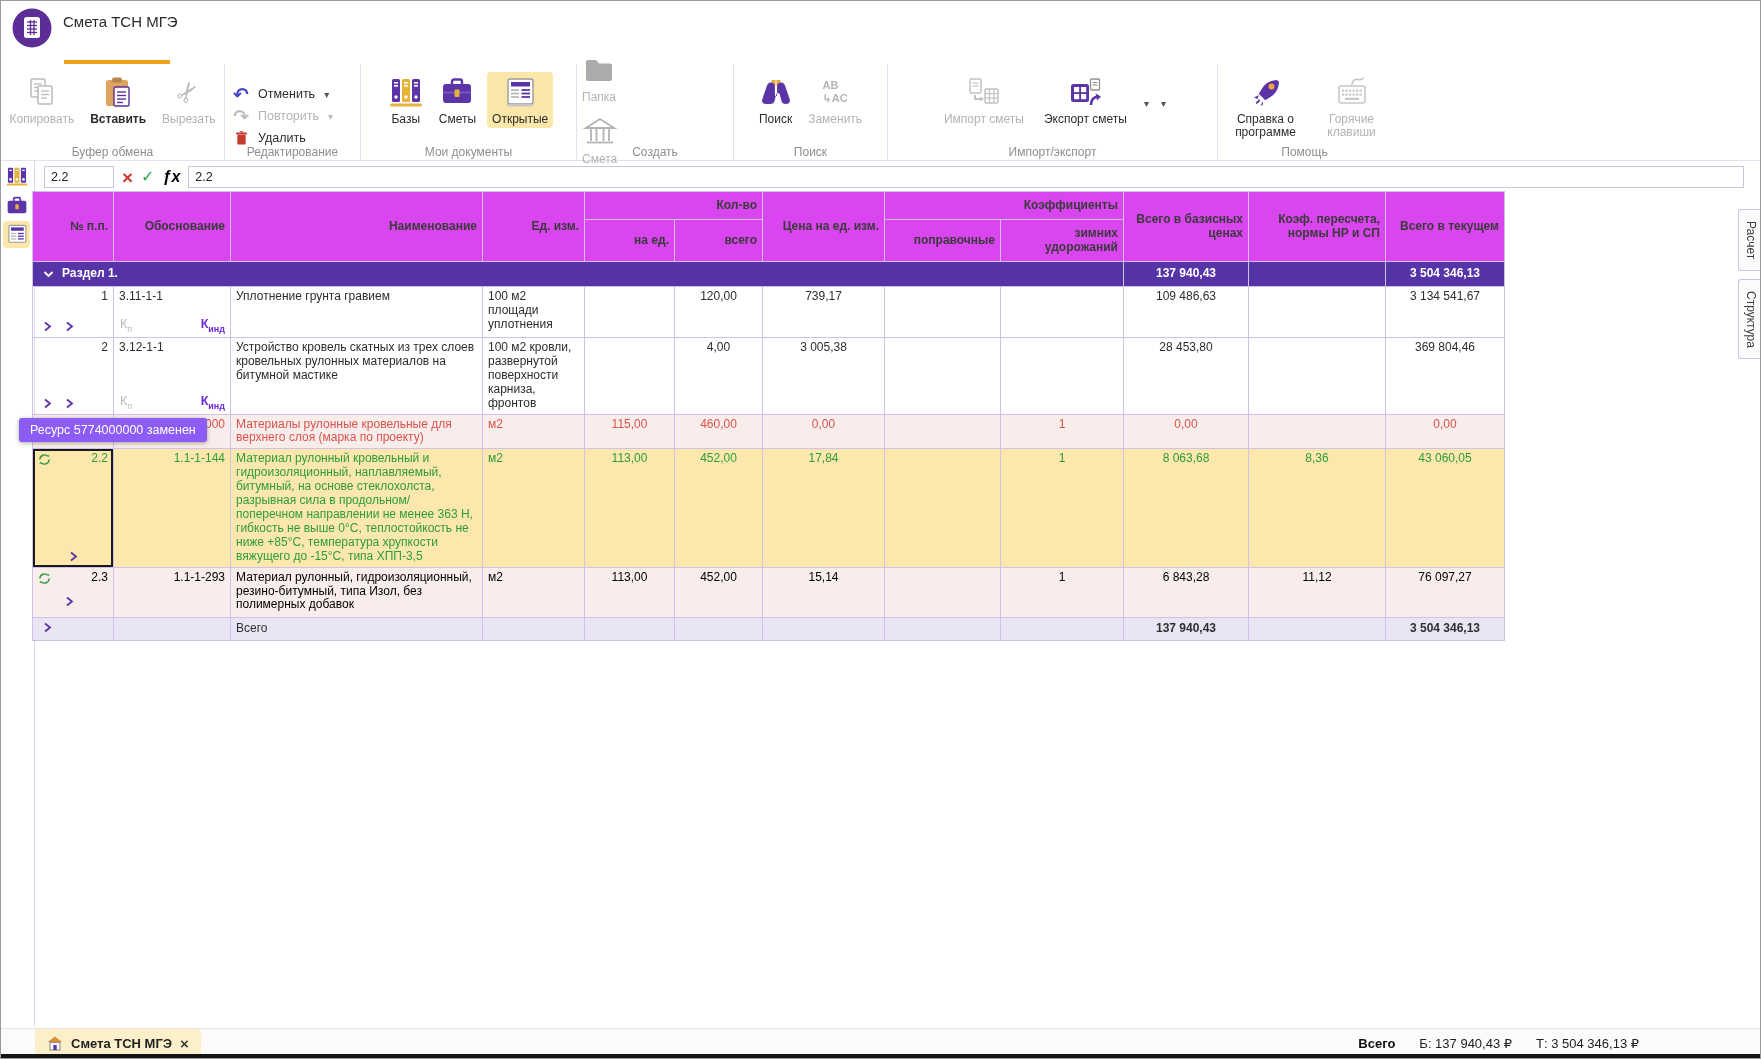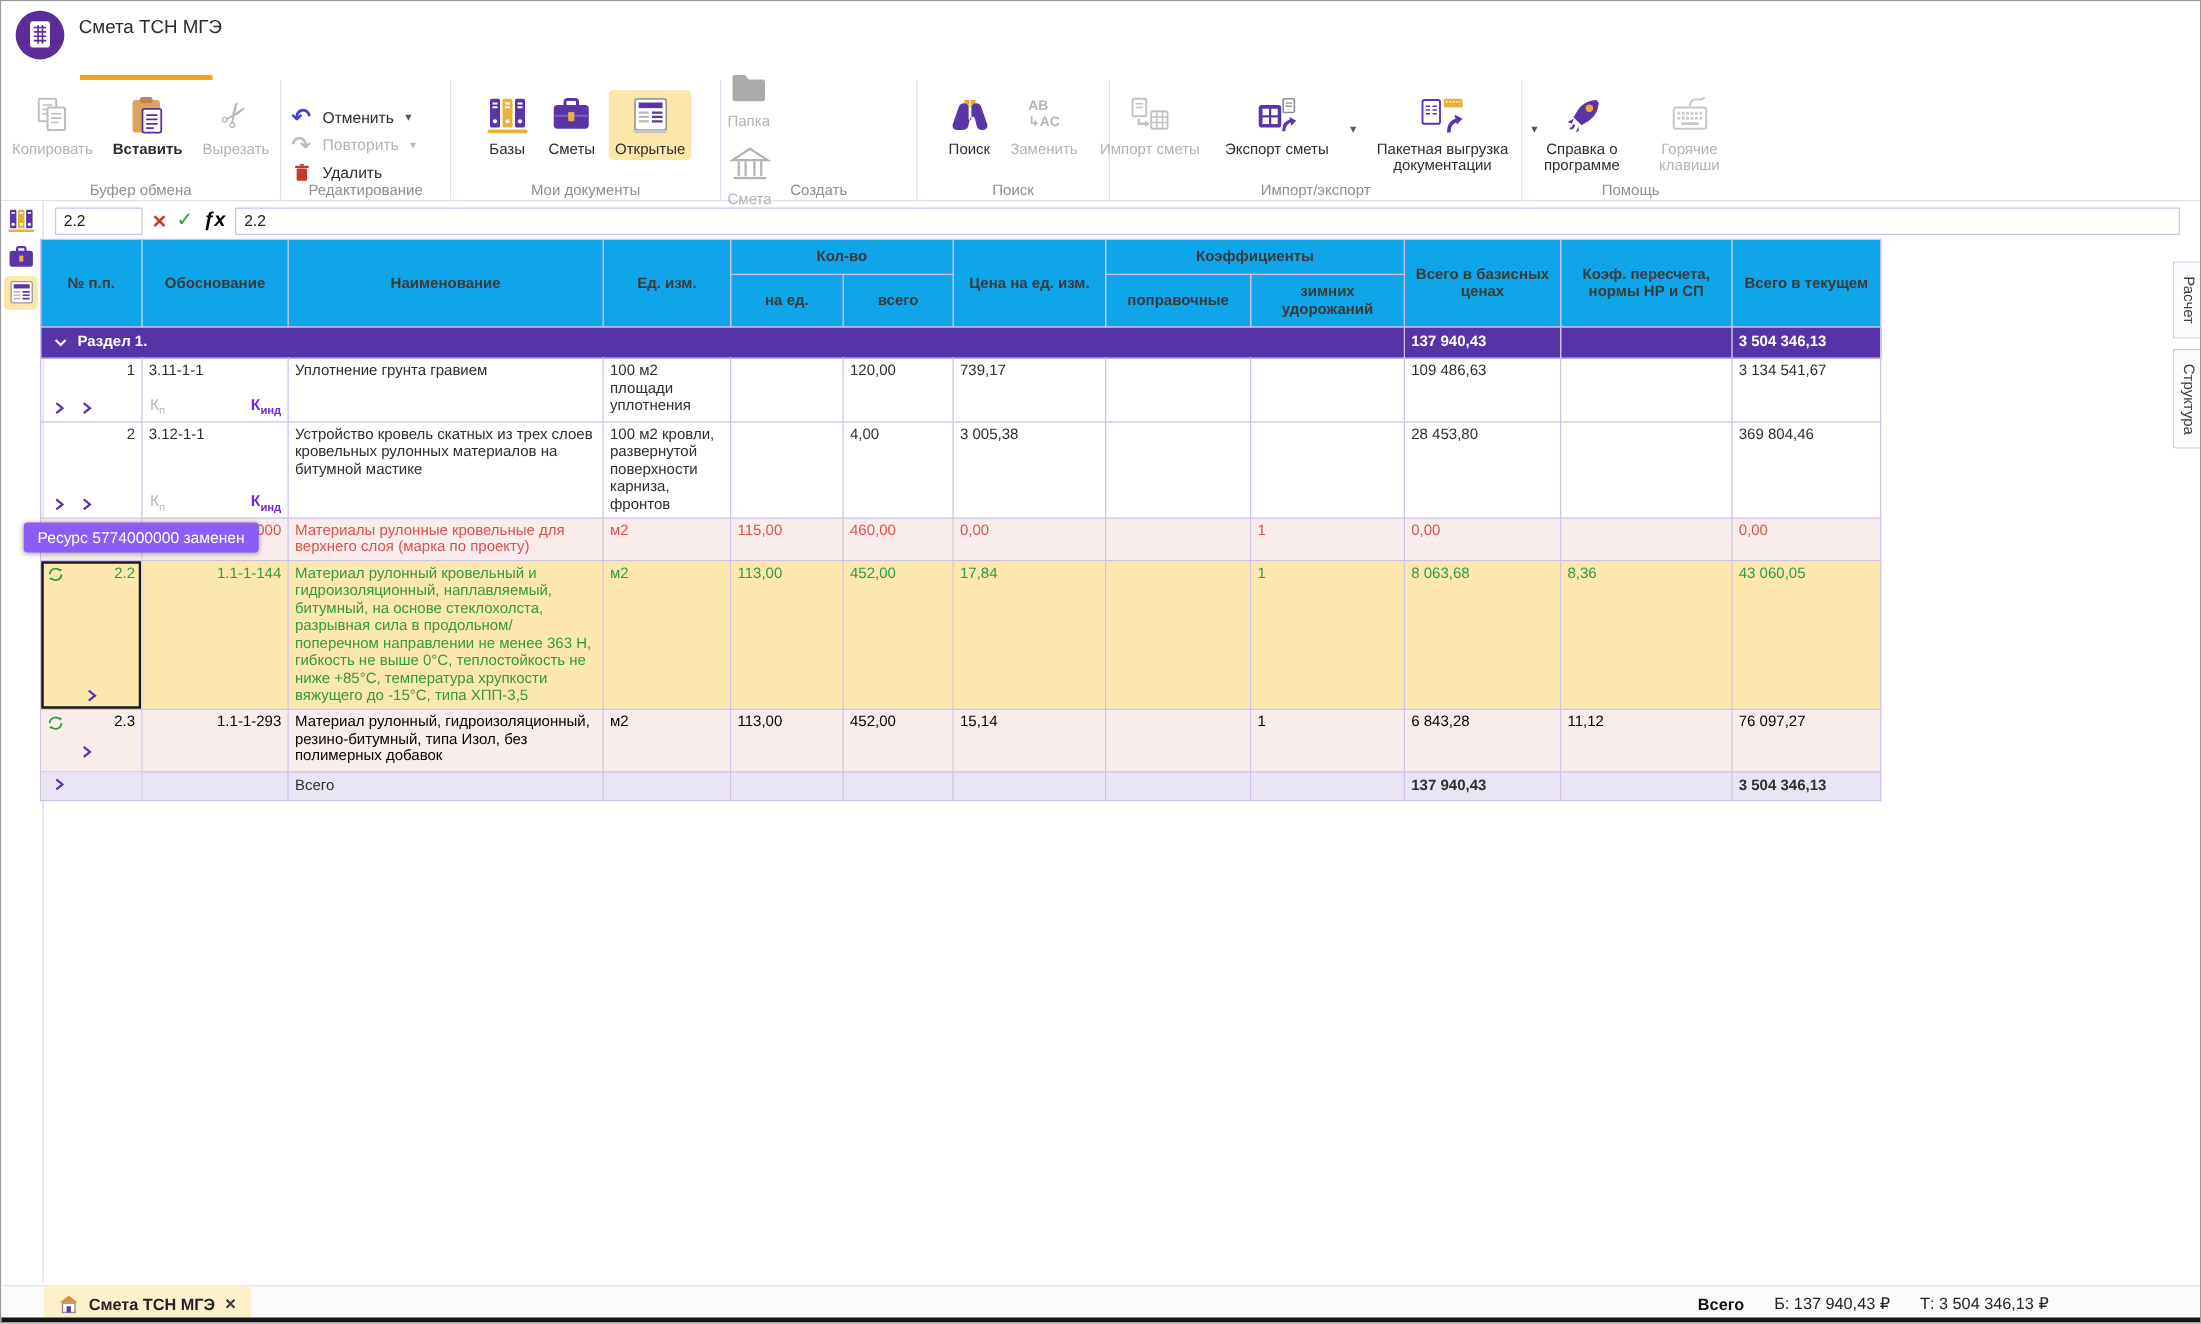--- a/index.html
+++ b/index.html
@@ -48,22 +48,22 @@
   .rail{position:absolute;left:0;top:160px;width:33px;bottom:32px;background:#fff;border-right:1px solid #ddd5ee;}
   .rail .mini{width:27px;height:27px;display:flex;align-items:center;justify-content:center;margin:2px 2px 0 2px;border-radius:4px;}
   .rail .mini.active{background:#fce7ab;}
   
   .side-tab{position:absolute;right:0;width:22px;writing-mode:vertical-rl;background:#fbfafd;border:1px solid #cfc2e8;border-right:none;color:#3d3d3d;font-size:12px;padding:10px 2px;border-radius:3px 0 0 3px;text-align:center;box-sizing:border-box;}
   .side-tab.t1{top:208px;height:62px;}
   .side-tab.t2{top:278px;height:80px;}
   
   table.grid{position:absolute;left:31px;top:190px;border-collapse:collapse;table-layout:fixed;width:1472px;font-size:12px;line-height:1.16;}
   .grid th,.grid td{border:1px solid #cfc2e8;padding:3px 5px;vertical-align:top;box-sizing:border-box;}
-  .grid th{font-weight:700;color:#3a3a3a;text-align:center;vertical-align:middle;background:#0ea5e9;font-size:12px;line-height:1.15;}
-  .grid td.r{text-align:left;}
+  .grid th{font-weight:700;color:#3a3a3a;text-align:right;vertical-align:middle;background:#d946ef;font-size:12px;line-height:1.15;}
+  .grid td.r{text-align:center;}
   .grid td.ral{text-align:right;}
   tr.sec td{background:#5733a8;color:#fff;font-weight:700;border-left:1px solid rgba(255,255,255,.65);border-top:1px solid #cfc2e8;border-bottom:1px solid #cfc2e8;vertical-align:middle;}
   tr.sec td:first-child{border-left:1px solid #cfc2e8;}
   .sechead{display:flex;align-items:center;gap:8px;padding-left:10px;}
   td.c-num{position:relative;}
   .rnum{position:absolute;top:3px;right:5px;}
   .chevs{position:absolute;bottom:5px;left:10px;display:flex;gap:13px;}
   .chev1{position:absolute;bottom:5px;left:36px;}
   .chev-top{position:absolute;top:4px;left:10px;}
   .rowic{position:absolute;top:4px;left:5px;}
@@ -332,40 +332,20 @@
                 <line x1="24.5" y1="5.5" x2="29.5" y2="5.5"></line>
                 <line x1="24.5" y1="8" x2="29.5" y2="8"></line>
               </g>
             <path d="M23 28c0-5 2.5-8 7-8.5" fill="none" stroke="#5b34a8" stroke-width="2.6"></path>
             <path d="M27.5 16.5l5.5 3-4 4z" fill="#5b34a8"></path>
           </svg>
         </span>
         <span class="rlbl"><span>Экспорт сметы</span></span>
       </div>
       <span class="dd" style="margin-top:26px;">▾</span>
-      <div class="rbtn">
-        <span class="ric">
-          <svg width="38" height="31" viewBox="0 0 38 31">
-            <rect x="3" y="3" width="14" height="19" rx="1.5" fill="#fff" stroke="#5b34a8" stroke-width="1.5"></rect>
-            <g stroke="#5b34a8" stroke-width="1.2">
-                <line x1="5.5" y1="8" x2="9" y2="8"></line>
-                <line x1="5.5" y1="11" x2="9" y2="11"></line>
-                <line x1="5.5" y1="14" x2="9" y2="14"></line>
-                <line x1="11" y1="8" x2="14.5" y2="8"></line>
-                <line x1="11" y1="11" x2="14.5" y2="11"></line>
-                <line x1="11" y1="14" x2="14.5" y2="14"></line>
-              </g>
-            <rect x="20" y="2" width="15" height="7" rx="1" fill="#e7b23a"></rect>
-            <line x1="21.5" y1="4.5" x2="33.5" y2="4.5" stroke="#fff" stroke-width="1" stroke-dasharray="1.6 1.2"></line>
-            <path d="M24 29c0-6 3-9.5 8-10" fill="none" stroke="#5b34a8" stroke-width="2.8"></path>
-            <path d="M28.5 14.5l6.5 3.5-4.5 4.5z" fill="#5b34a8"></path>
-          </svg>
-        </span>
-        <span class="rlbl two">Пакетная выгрузка документации</span>
-      </div>
       <span class="dd" style="margin-top:26px;">▾</span>
       <div class="gtitle">Импорт/экспорт</div>
     </div>
 
     <div class="rgroup" style="width:173px;border-right:none;">
       <div class="rbtn">
         <span class="ric">
           <svg width="32" height="31" viewBox="0 0 32 31">
             <path d="M27 3c-6.5.4-11.5 3.2-14.8 8.2l-3.4 5.6 6.4 6.4 5.6-3.4C25.8 16.5 28.6 11.5 29 5z" fill="#5b34a8"></path>
             <circle cx="21.5" cy="9.5" r="3" fill="#f0a63c"></circle>

